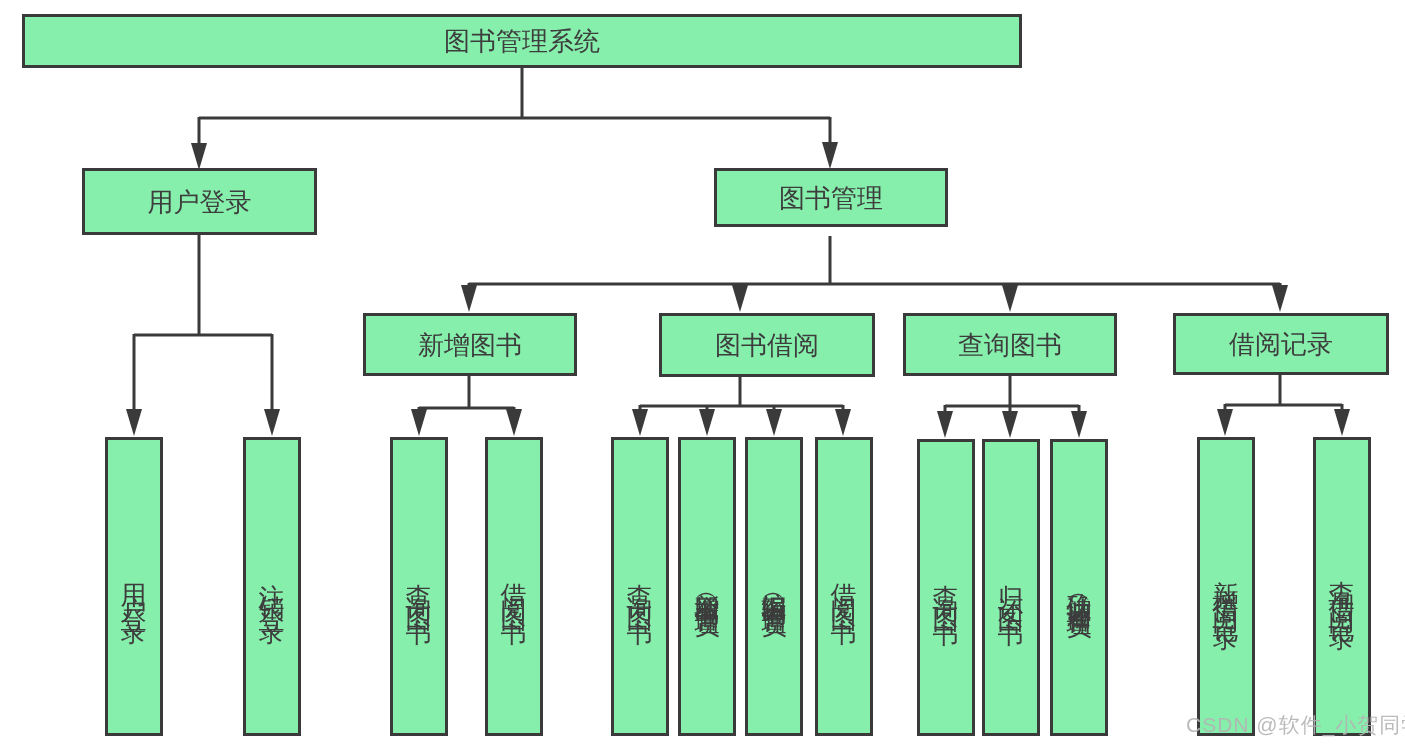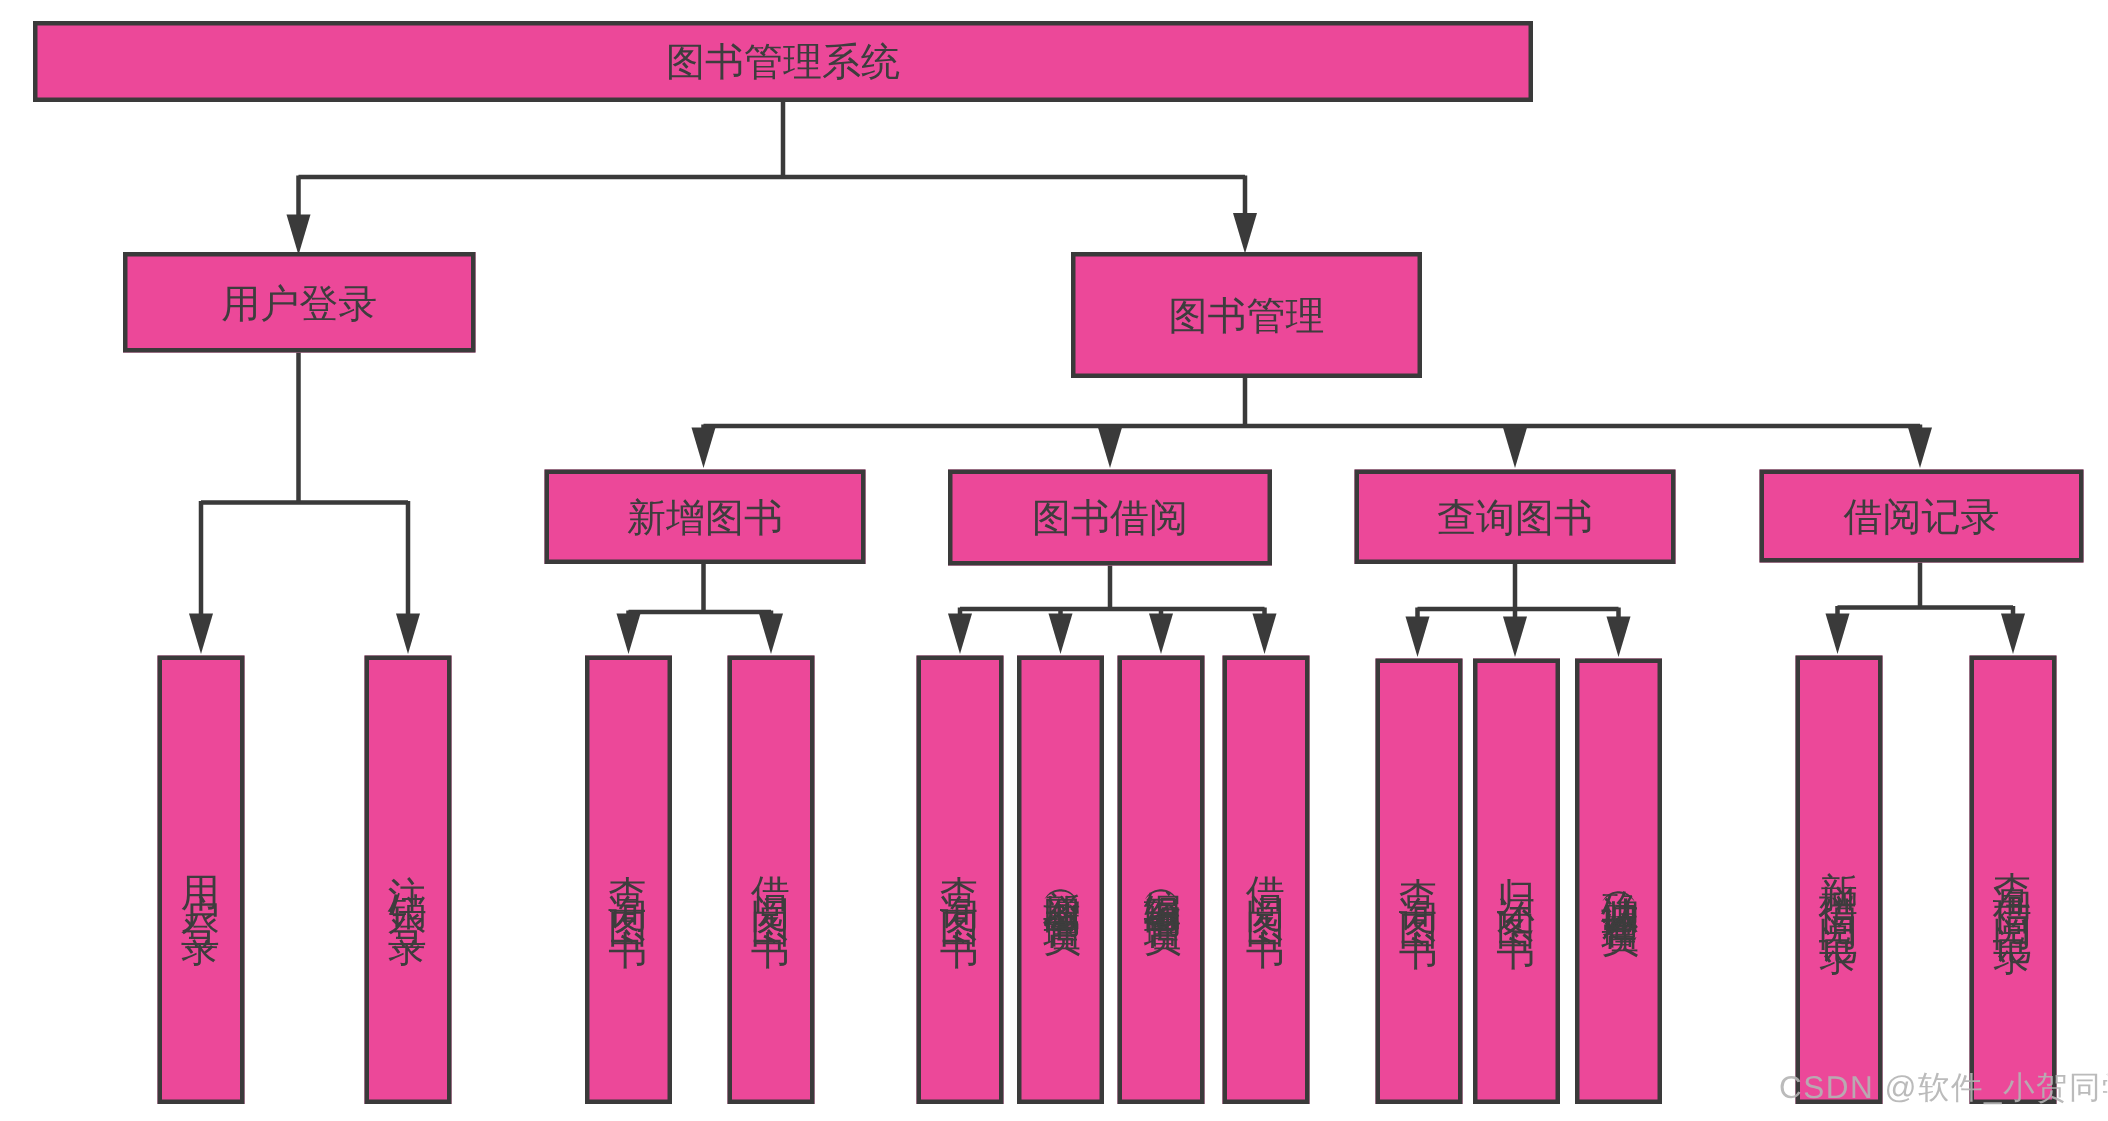--- a/index.html
+++ b/index.html
@@ -9,21 +9,21 @@
     background:#ffffff;
     font-family:"Liberation Sans", sans-serif;
     color:#3d3d3d;
     overflow:hidden;
   }
   #connectors{position:absolute;left:0;top:0;width:1405px;height:747px;}
   .box{
     position:absolute;
     box-sizing:border-box;
     border:3px solid #3a3a3a;
-    background:#ec4899;
+    background:#86efac;
     display:flex;
     align-items:center;
     justify-content:center;
     font-size:26px;
     line-height:1;
     white-space:nowrap;
   }
   .box.v{
     writing-mode:vertical-rl;
     text-orientation:mixed;
@@ -74,24 +74,24 @@
       <polygon points="1002,411 1018,411 1010,438"></polygon>
       <polygon points="1071,411 1087,411 1079,438"></polygon>
       <polygon points="1217,409 1233,409 1225,436"></polygon>
       <polygon points="1334,409 1350,409 1342,436"></polygon>
     </g>
   </svg>
 
   <div class="box" style="left:22px;top:14px;width:1000px;height:54px">图书管理系统</div>
 
   <div class="box" style="left:82px;top:168px;width:235px;height:67px">用户登录</div>
-  <div class="box" style="left:714px;top:168px;width:234px;height:84px">图书管理</div>
+  <div class="box" style="left:714px;top:168px;width:234px;height:59px">图书管理</div>
 
   <div class="box" style="left:363px;top:313px;width:214px;height:63px">新增图书</div>
-  <div class="box" style="left:632px;top:313px;width:216px;height:64px">图书借阅</div>
+  <div class="box" style="left:659px;top:313px;width:216px;height:64px">图书借阅</div>
   <div class="box" style="left:903px;top:313px;width:214px;height:63px">查询图书</div>
   <div class="box" style="left:1173px;top:313px;width:216px;height:62px">借阅记录</div>
 
   <div class="box v" style="left:105px;top:437px;width:58px;height:299px">用户登录</div>
   <div class="box v" style="left:243px;top:437px;width:58px;height:299px">注销登录</div>
 
   <div class="box v" style="left:390px;top:437px;width:58px;height:299px">查询图书</div>
   <div class="box v" style="left:485px;top:437px;width:58px;height:299px">借阅图书</div>
 
   <div class="box v" style="left:611px;top:437px;width:58px;height:299px">查询图书</div>

